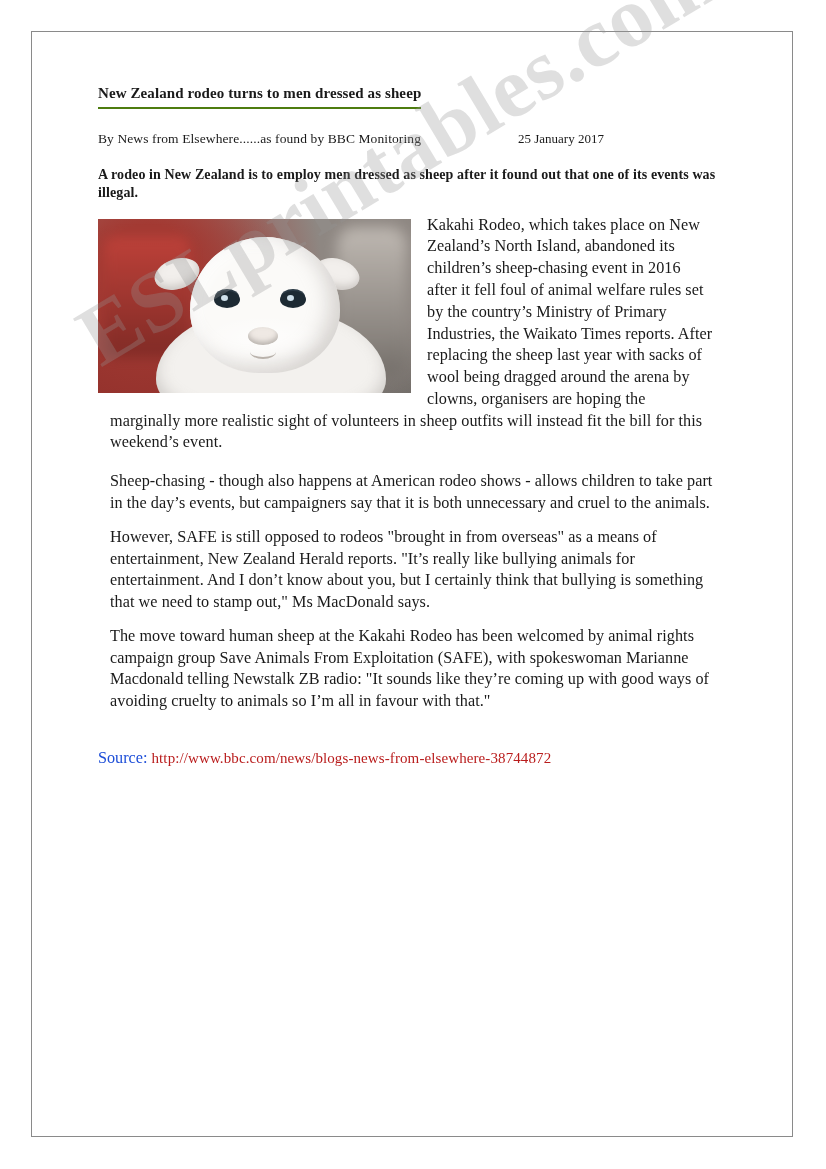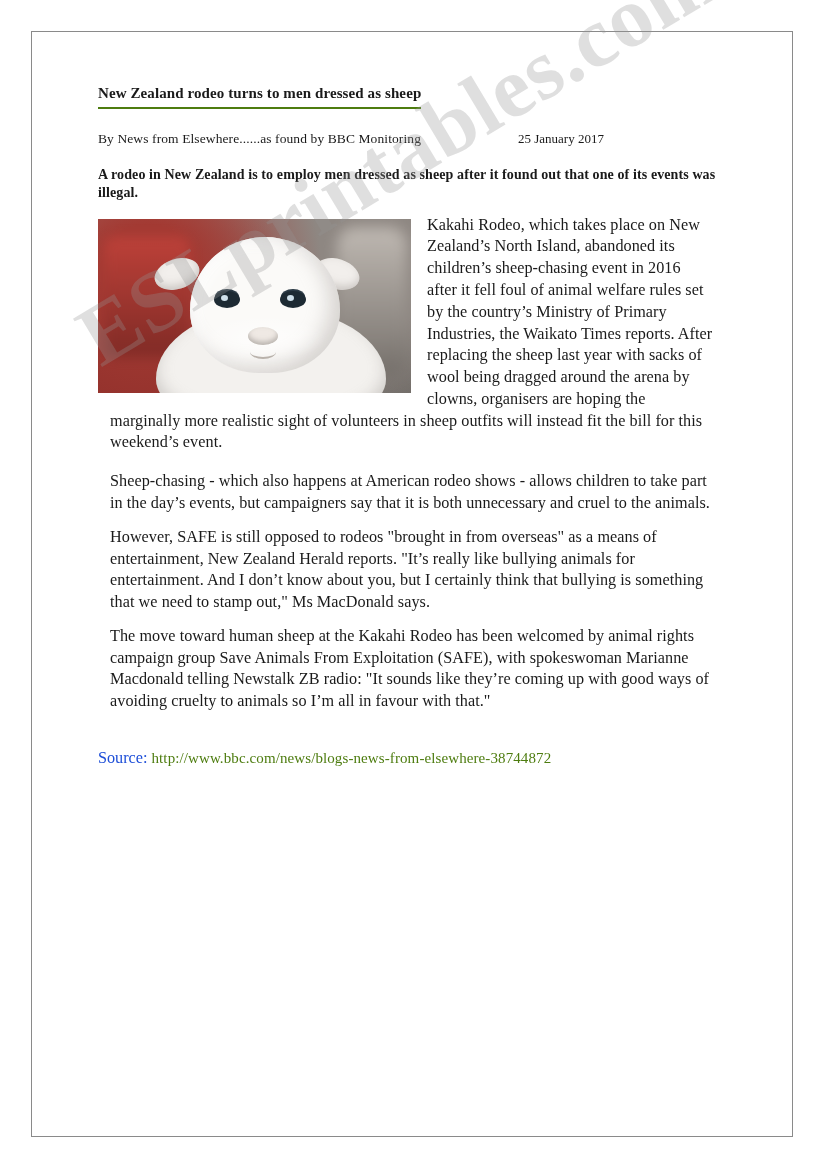--- a/index.html
+++ b/index.html
@@ -185,21 +185,21 @@
     background: radial-gradient(ellipse at center, rgba(255,255,255,.65), rgba(255,255,255,0) 70%);
     border-radius: 50%;
   }
 
   .source {
     margin-top: 24px;
     font-size: 16.2px;
   }
   .source .label { color: #1d4ed8; }
   .source .url {
-    color: #4d7c0f;
+    color: #b91c1c;
     font-size: 15px;
     letter-spacing: 0.1px;
     text-align: center;
   }
 
   
   .watermark {
     position: absolute;
     left: 60px;
     top: 300px;
@@ -246,21 +246,21 @@
         <div class="ph-ear-r"></div>
         <div class="ph-head"></div>
         <div class="ph-cheek"></div>
         <div class="ph-eye-l"></div>
         <div class="ph-eye-r"></div>
         <div class="ph-nose"></div>
         <div class="ph-mouth"></div>
       </div>
 
       <p class="para">Kakahi Rodeo, which takes place on New Zealand’s North Island, abandoned its children’s sheep-chasing event in 2016 after it fell foul of animal welfare rules set by the country’s Ministry of Primary Industries, the Waikato Times reports. After replacing the sheep last year with sacks of wool being dragged around the arena by clowns, organisers are hoping the marginally more realistic sight of volunteers in sheep outfits will instead fit the bill for this weekend’s event.</p>
-      <p class="para gap">Sheep-chasing - which also happens at American rodeo shows - allows children to take part in the day’s events, but campaigners say that it is both unnecessary and cruel to the animals.</p>
+      <p class="para gap">Sheep-chasing - though also happens at American rodeo shows - allows children to take part in the day’s events, but campaigners say that it is both unnecessary and cruel to the animals.</p>
       <p class="para">However, SAFE is still opposed to rodeos "brought in from overseas" as a means of entertainment, New Zealand Herald reports. "It’s really like bullying animals for entertainment. And I don’t know about you, but I certainly think that bullying is something that we need to stamp out," Ms MacDonald says.</p>
       <p class="para">The move toward human sheep at the Kakahi Rodeo has been welcomed by animal rights campaign group Save Animals From Exploitation (SAFE), with spokeswoman Marianne Macdonald telling Newstalk ZB radio: "It sounds like they’re coming up with good ways of avoiding cruelty to animals so I’m all in favour with that."</p>
     </div>
 
     <div class="source">
       <span class="label">Source:</span>
       <span class="url">http://www.bbc.com/news/blogs-news-from-elsewhere-38744872</span>
     </div>
 
   </div>

